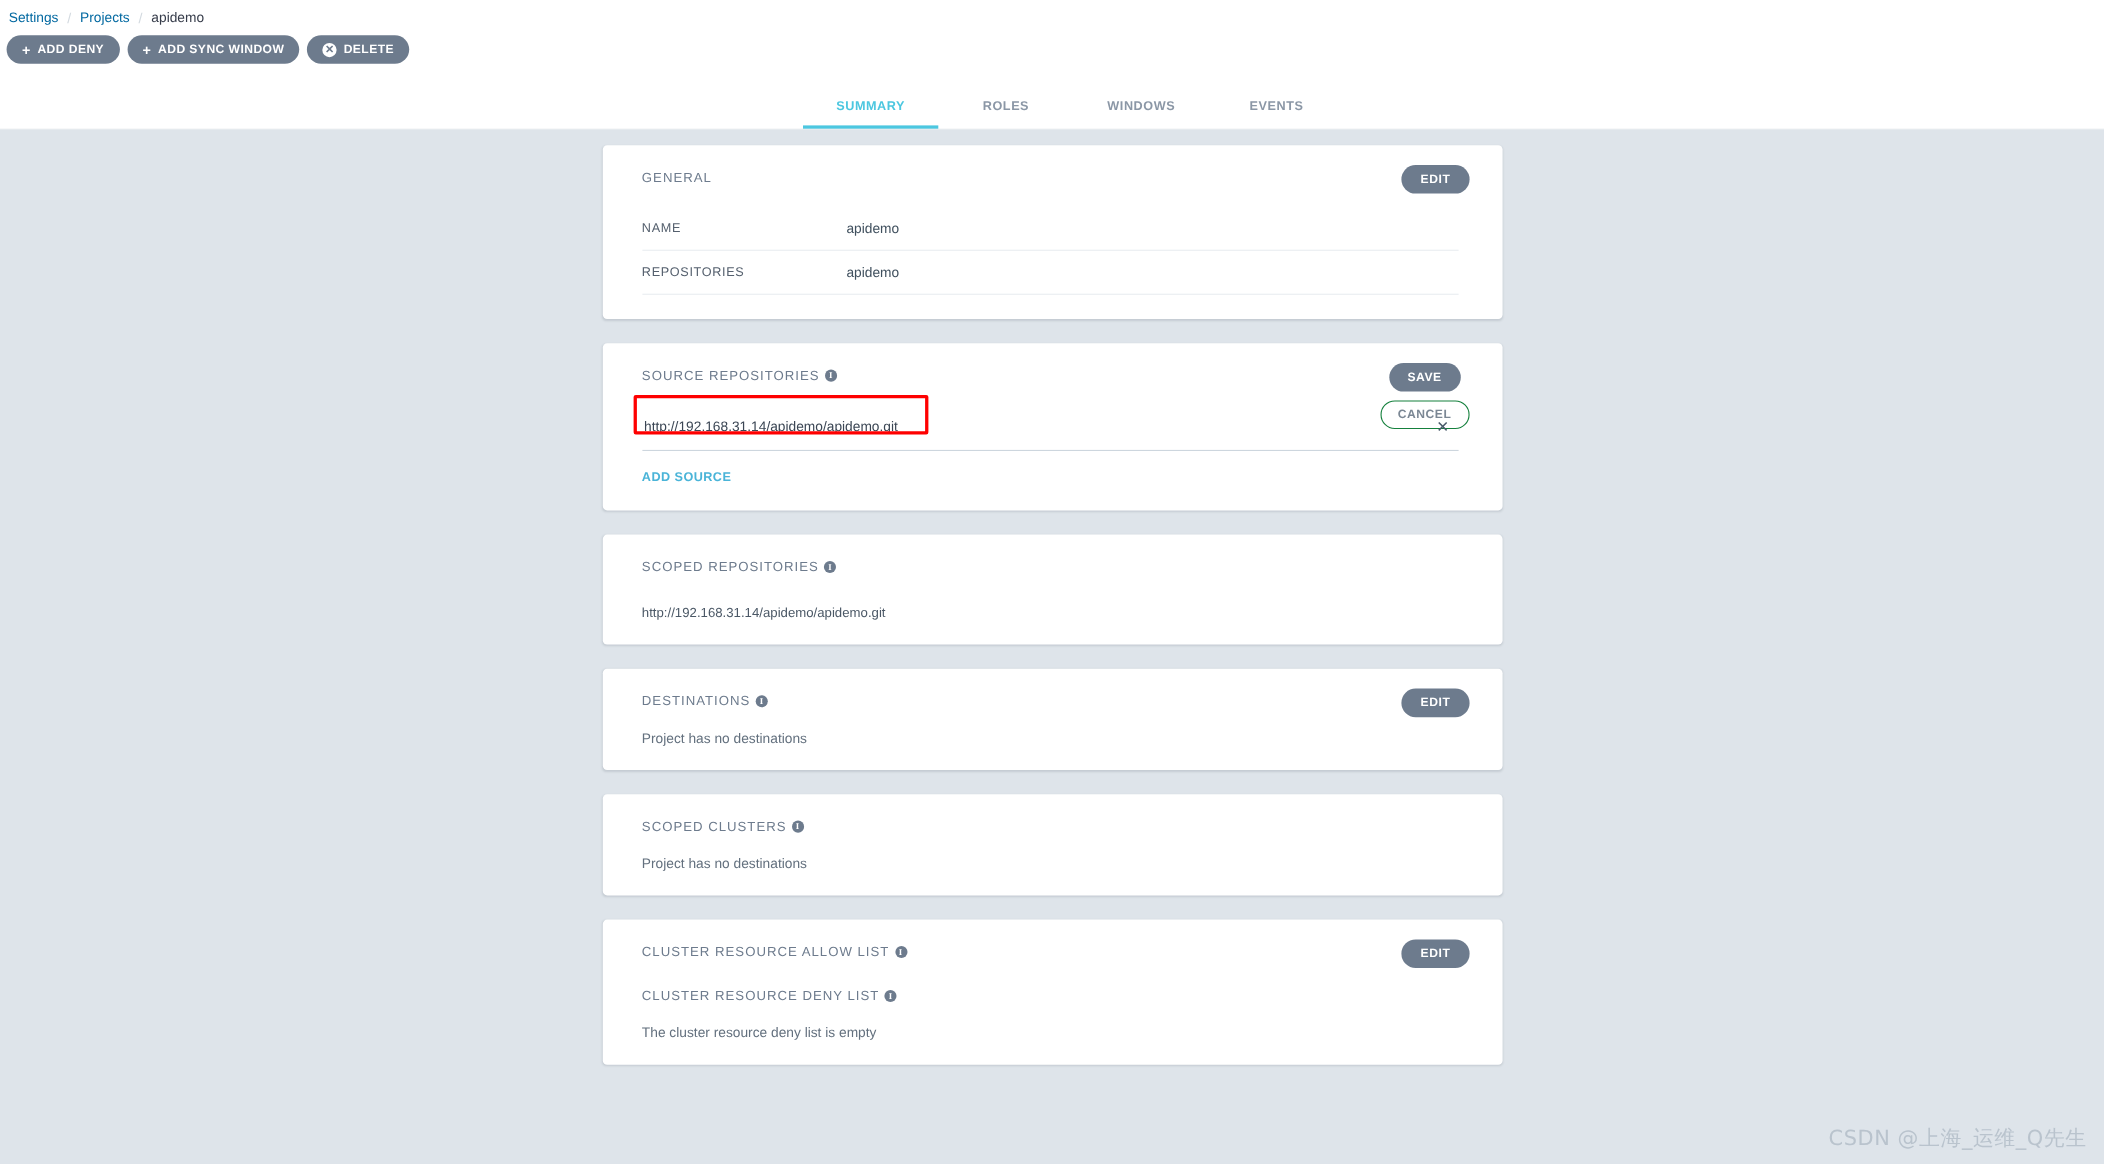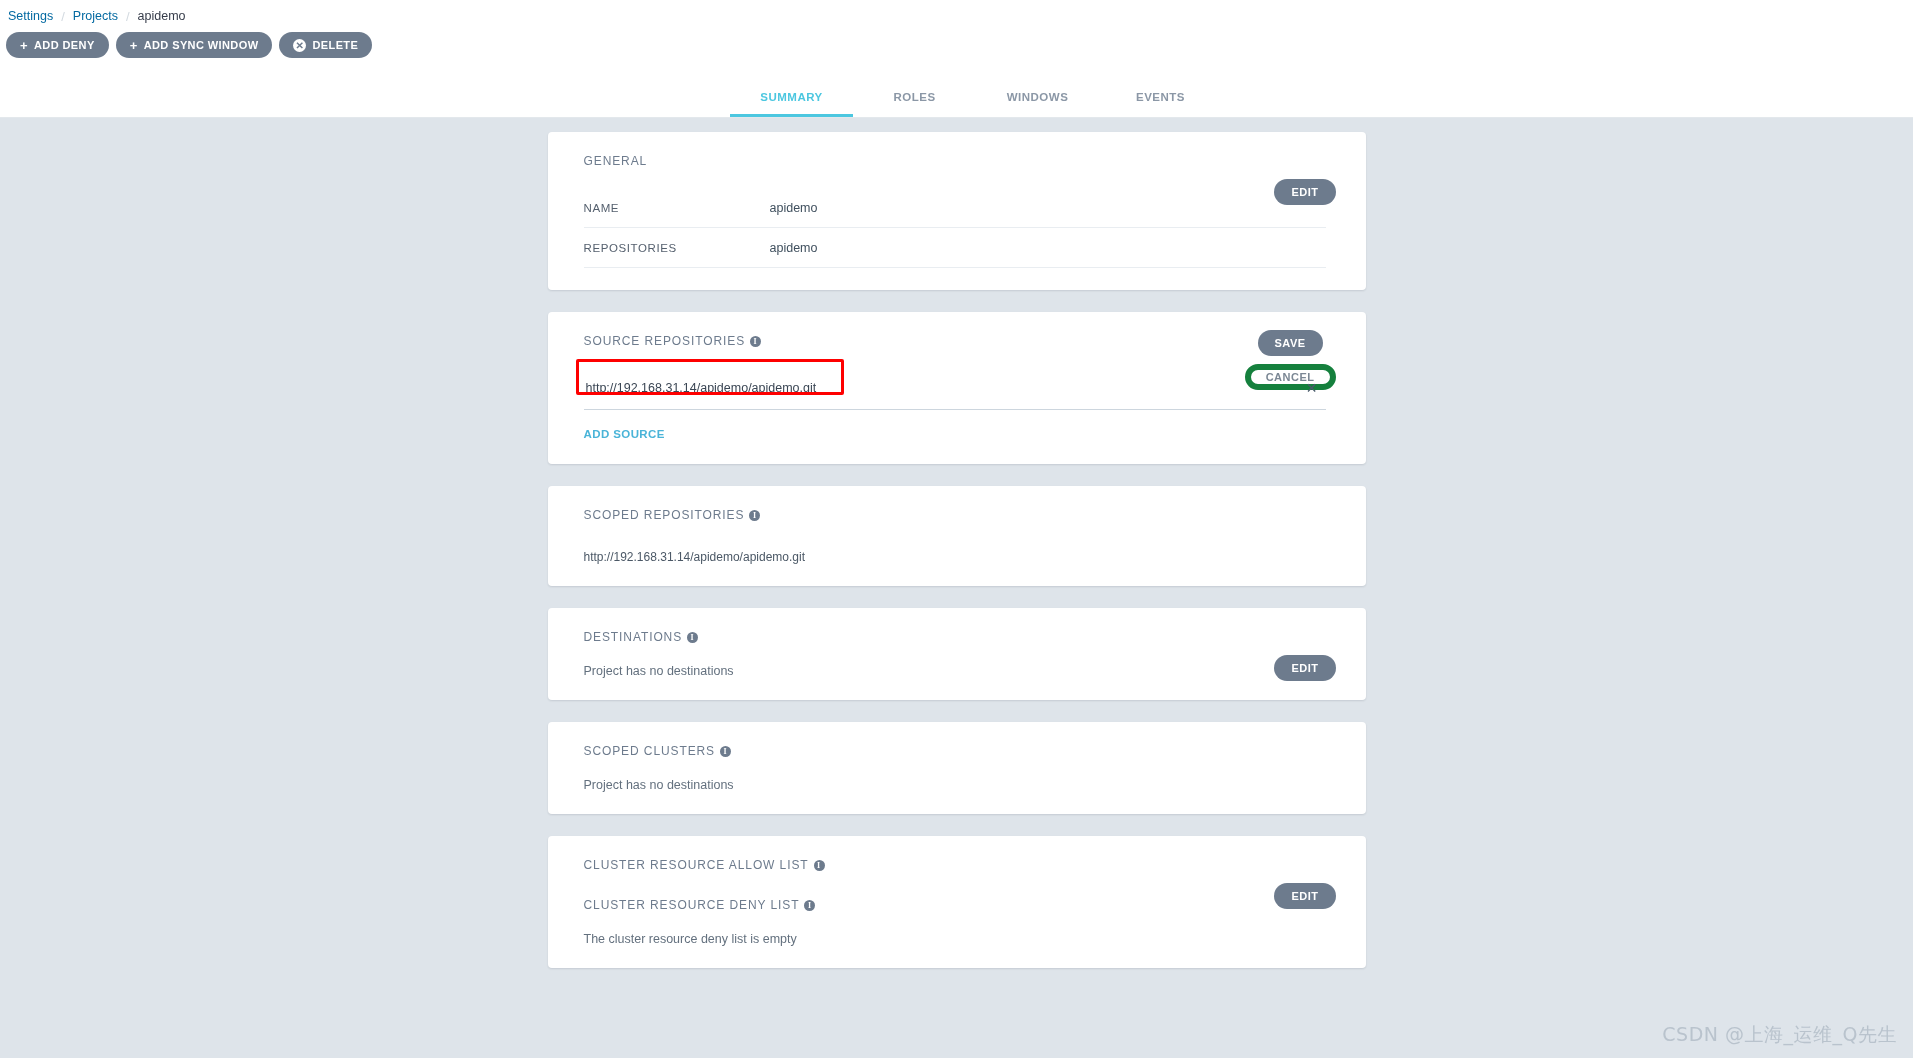--- a/index.html
+++ b/index.html
@@ -154,21 +154,20 @@
     color: #ffffff;
     border: none;
     border-radius: 16px;
     height: 26px;
     padding: 0 17px;
     font-size: 11px;
     font-weight: bold;
     letter-spacing: .5px;
     cursor: pointer;
     font-family: "Liberation Sans", sans-serif;
-    margin-top: 29px;
   }
   .btn-row {
     position: absolute;
     top: 18px; right: 30px;
     display: flex;
     align-items: center;
     gap: 8px;
     flex-direction: column;
   }
   .btn-save {
@@ -180,21 +179,21 @@
     padding: 0 17px;
     font-size: 11px;
     font-weight: bold;
     letter-spacing: .5px;
     cursor: pointer;
     font-family: "Liberation Sans", sans-serif;
   }
   .btn-cancel {
     background: #ffffff;
     color: #7b8794;
-    border: 6px solid #15803d;
+    border: 1px solid #15803d;
     border-radius: 16px;
     height: 26px;
     padding: 0 15px;
     font-size: 11px;
     font-weight: bold;
     letter-spacing: .5px;
     cursor: pointer;
     font-family: "Liberation Sans", sans-serif;
   }
 

